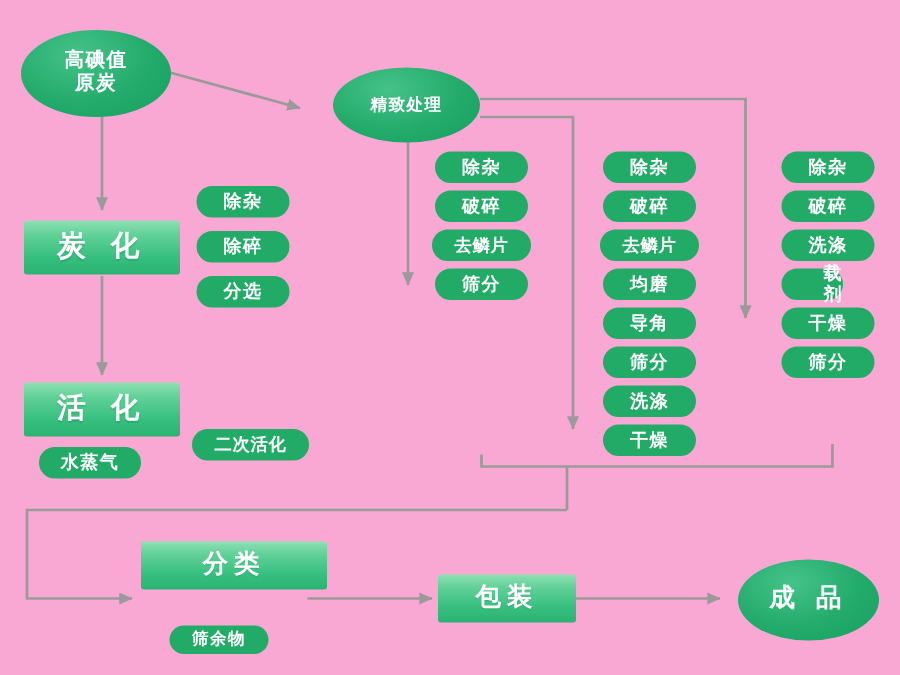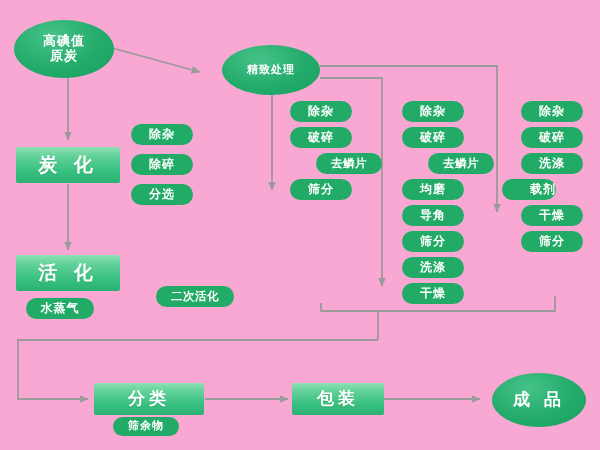--- a/index.html
+++ b/index.html
@@ -60,21 +60,21 @@
 
   
   .pill {
     border-radius: 11px;
     background: #21ab66;
     font-size: 12px;
     letter-spacing: 1px;
     height: 21px;
     font-weight: bold;
   }
-  .pill.wide { letter-spacing: 0.5px; font-size: 11.5px; margin-left: 28px; }
+  .pill.wide { letter-spacing: 0.5px; font-size: 11.5px; }
 </style>
 </head>
 <body>
 
 <div id="canvas">
 
   <svg id="wires" viewBox="0 0 600 450" xmlns="http://www.w3.org/2000/svg">
     <defs>
       <marker id="ah" markerWidth="9" markerHeight="8" refX="8.5" refY="4" orient="auto" markerUnits="userSpaceOnUse">
         <path d="M0,0 L9,4 L0,8 z" fill="#9a9a9a"></path>
@@ -109,21 +109,21 @@
     <span>高碘值</span>
     <span>原炭</span>
   </div>
 
   <div class="node ellipse" style="left:222px; top:45px; width:98px; height:50px;">精致处理</div>
 
   <div class="node stage" style="left:16px; top:147px; width:104px; height:36px;">炭 化</div>
 
   <div class="node stage" style="left:16px; top:255px; width:104px; height:36px;">活 化</div>
 
-  <div class="node stage sm" style="left:94px; top:383px; width:110px; height:32px;">分类</div>
+  <div class="node stage sm" style="left:94px; top:361px; width:124px; height:32px;">分类</div>
 
   <div class="node stage sm" style="left:292px; top:383px; width:92px; height:32px;">包装</div>
 
   <div class="node ellipse" style="left:492px; top:373px; width:94px; height:54px; letter-spacing:4px; font-size:17px;">成 品</div>
 
   <div class="node pill" style="left:131px; top:124px; width:62px;">除杂</div>
   <div class="node pill" style="left:131px; top:154px; width:62px;">除碎</div>
   <div class="node pill" style="left:131px; top:184px; width:62px;">分选</div>
 
   <div class="node pill wide" style="left:128px; top:286px; width:78px;">二次活化</div>
@@ -142,17 +142,17 @@
   <div class="node pill wide" style="left:400px; top:153px; width:66px;">去鳞片</div>
   <div class="node pill" style="left:402px; top:179px; width:62px;">均磨</div>
   <div class="node pill" style="left:402px; top:205px; width:62px;">导角</div>
   <div class="node pill" style="left:402px; top:231px; width:62px;">筛分</div>
   <div class="node pill" style="left:402px; top:257px; width:62px;">洗涤</div>
   <div class="node pill" style="left:402px; top:283px; width:62px;">干燥</div>
 
   <div class="node pill" style="left:521px; top:101px; width:62px;">除杂</div>
   <div class="node pill" style="left:521px; top:127px; width:62px;">破碎</div>
   <div class="node pill" style="left:521px; top:153px; width:62px;">洗涤</div>
-  <div class="node pill" style="left:502px; top:179px; width:54px;padding-left:28px;">载剂</div>
+  <div class="node pill" style="left:521px; top:179px; width:41px;padding-left:28px;">载剂</div>
   <div class="node pill" style="left:521px; top:205px; width:62px;">干燥</div>
   <div class="node pill" style="left:521px; top:231px; width:62px;">筛分</div>
 
 </div>
 
 </body></html>

